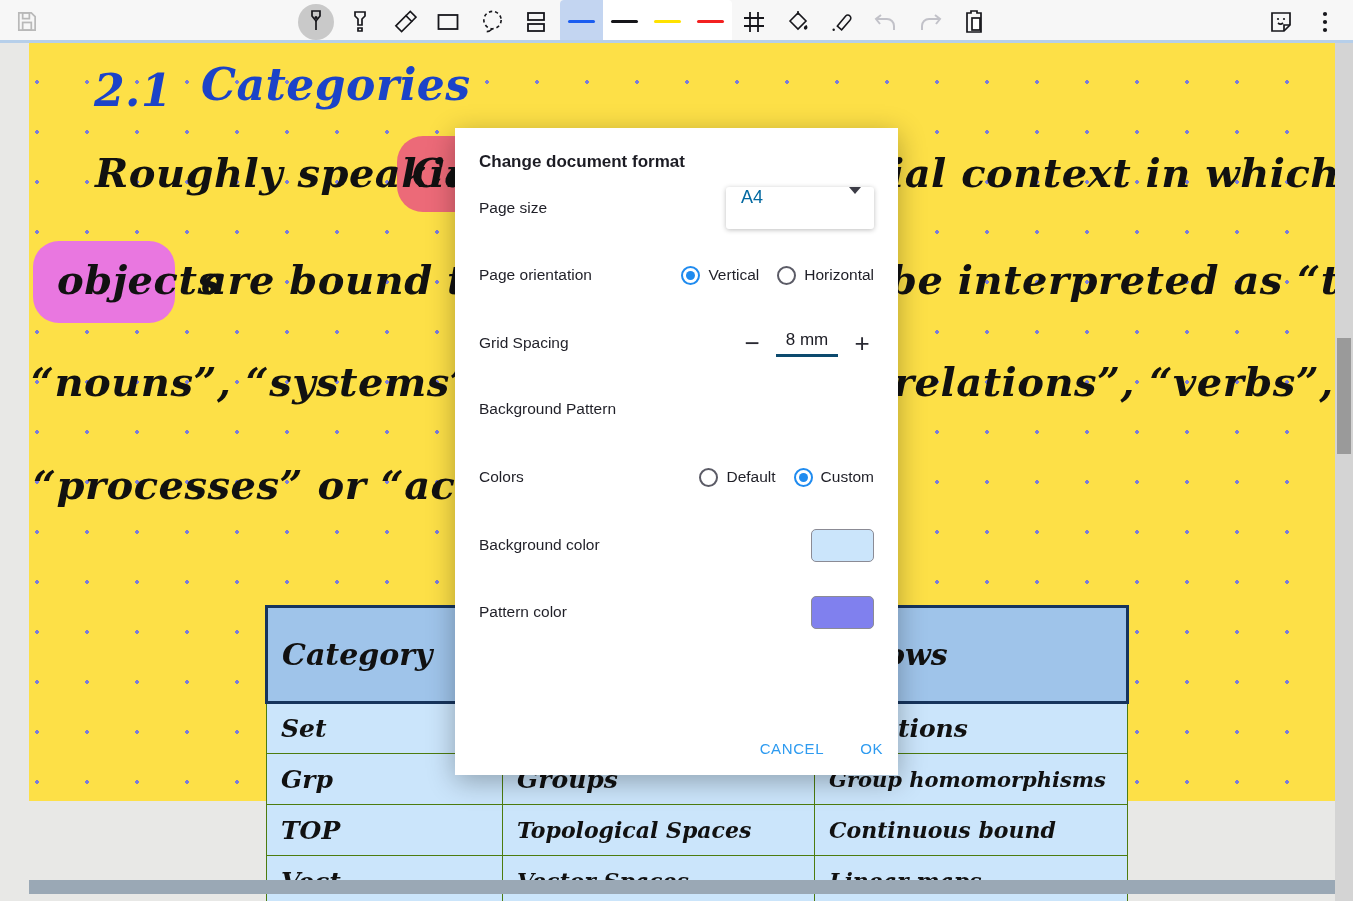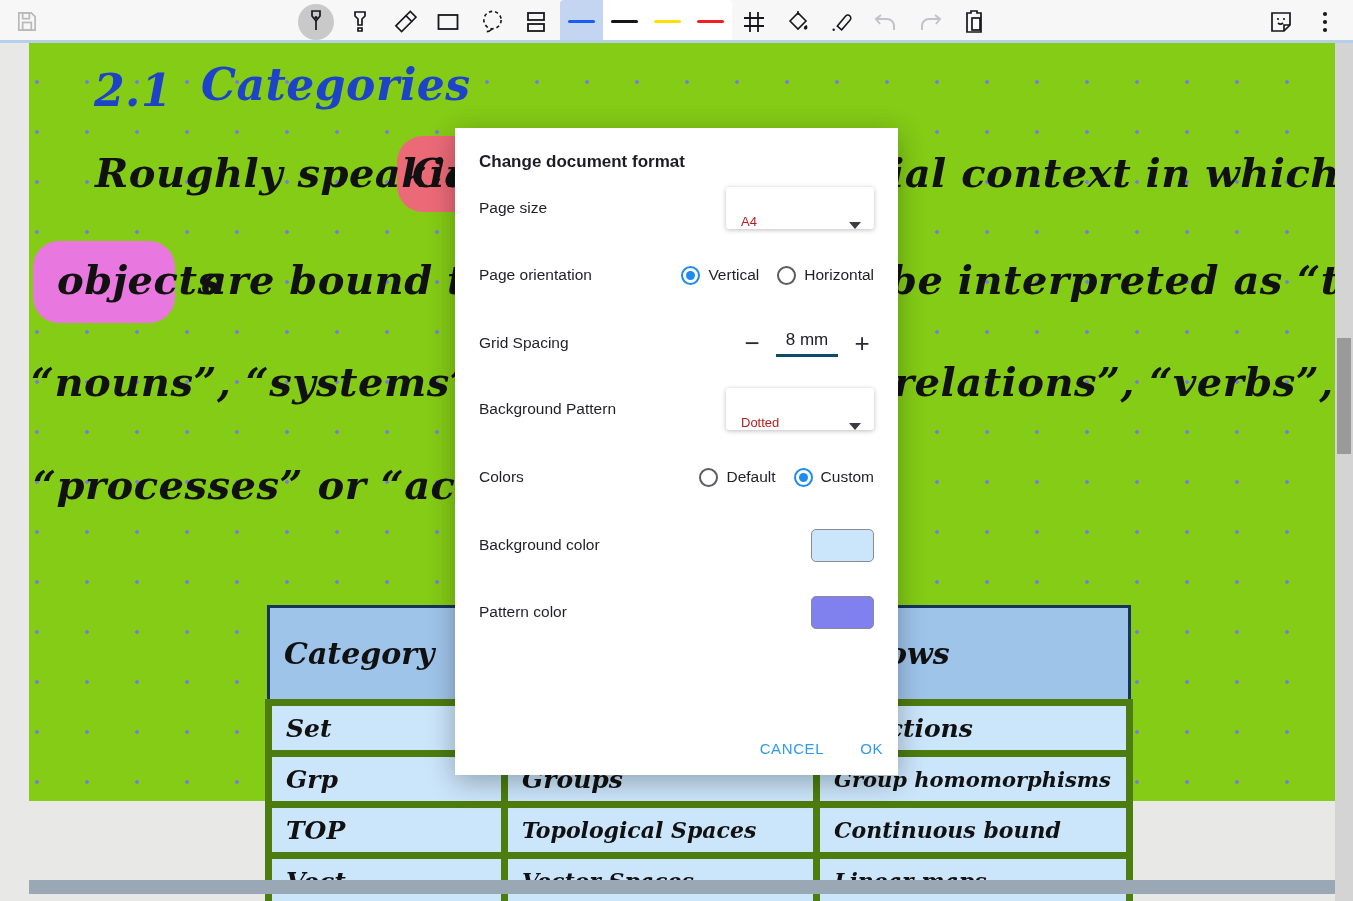--- a/index.html
+++ b/index.html
@@ -82,21 +82,21 @@
     width: 1353px;
     height: 858px;
     background: #e8e8e6;
     overflow: hidden;
   }
   #page {
     position: absolute;
     top: 0; left: 29px;
     width: 1306px;
     height: 758px;
-    background: #84cc16;
+    background: #fde047;
   }
   #dot-grid {
     position: absolute;
     inset: 0;
     background-image: radial-gradient(#7b7bdb 1.6px, rgba(0,0,0,0) 1.7px);
     background-size: 50px 50px;
     background-position: 33px 14px;
     pointer-events: none;
   }
   #page-separator {
@@ -147,21 +147,21 @@
   #hw-table {
     position: absolute;
     left: 236px;
     top: 562px;
     width: 861px;
     z-index: 4;
     border-collapse: collapse;
     table-layout: fixed;
   }
   #hw-table td {
-    border: 7px solid #4d7c0f;
+    border: 1px solid #4d7c0f;
     height: 51px;
     padding: 0 14px;
     font-family: "DejaVu Serif", serif;
     font-style: italic;
     font-weight: 600;
     font-size: 25px;
     color: #111;
     background: #cbe5fb;
     white-space: nowrap;
     overflow: hidden;
@@ -232,25 +232,25 @@
     background: #1f8bef;
   }
 
   
   .select {
     width: 148px; height: 42px;
     background: #ffffff;
     border-radius: 3px;
     box-shadow: 0 1px 5px rgba(0,0,0,0.26);
     display: flex;
-    align-items: flex-end;
+    align-items: flex-start;
     justify-content: space-between;
     padding: 0 13px 0 15px;
-    font-size: 13px;
-    color: #b91c1c;
+    font-size: 18px;
+    color: #0369a1;
   }
   .caret {
     width: 0; height: 0;
     border-left: 6px solid transparent;
     border-right: 6px solid transparent;
     border-top: 7px solid #3c3c46;
   }
 
   
   .radio-group { display: flex; align-items: center; gap: 18px; }
@@ -580,24 +580,20 @@
       <span class="row-label">Grid Spacing</span>
       <div class="stepper">
         <span class="step-sign">−</span>
         <span class="step-value">8 mm</span>
         <span class="step-sign">+</span>
       </div>
     </div>
 
     <div class="row" style="margin-top:4px">
       <span class="row-label">Background Pattern</span>
-      <div class="select">
-        <span>Dotted</span>
-        <span class="caret"></span>
-      </div>
     </div>
 
     <div class="row" style="margin-top:6px">
       <span class="row-label">Colors</span>
       <div class="radio-group">
         <div class="radio-item">
           <span class="radio"></span>
           <span class="radio-label">Default</span>
         </div>
         <div class="radio-item">

